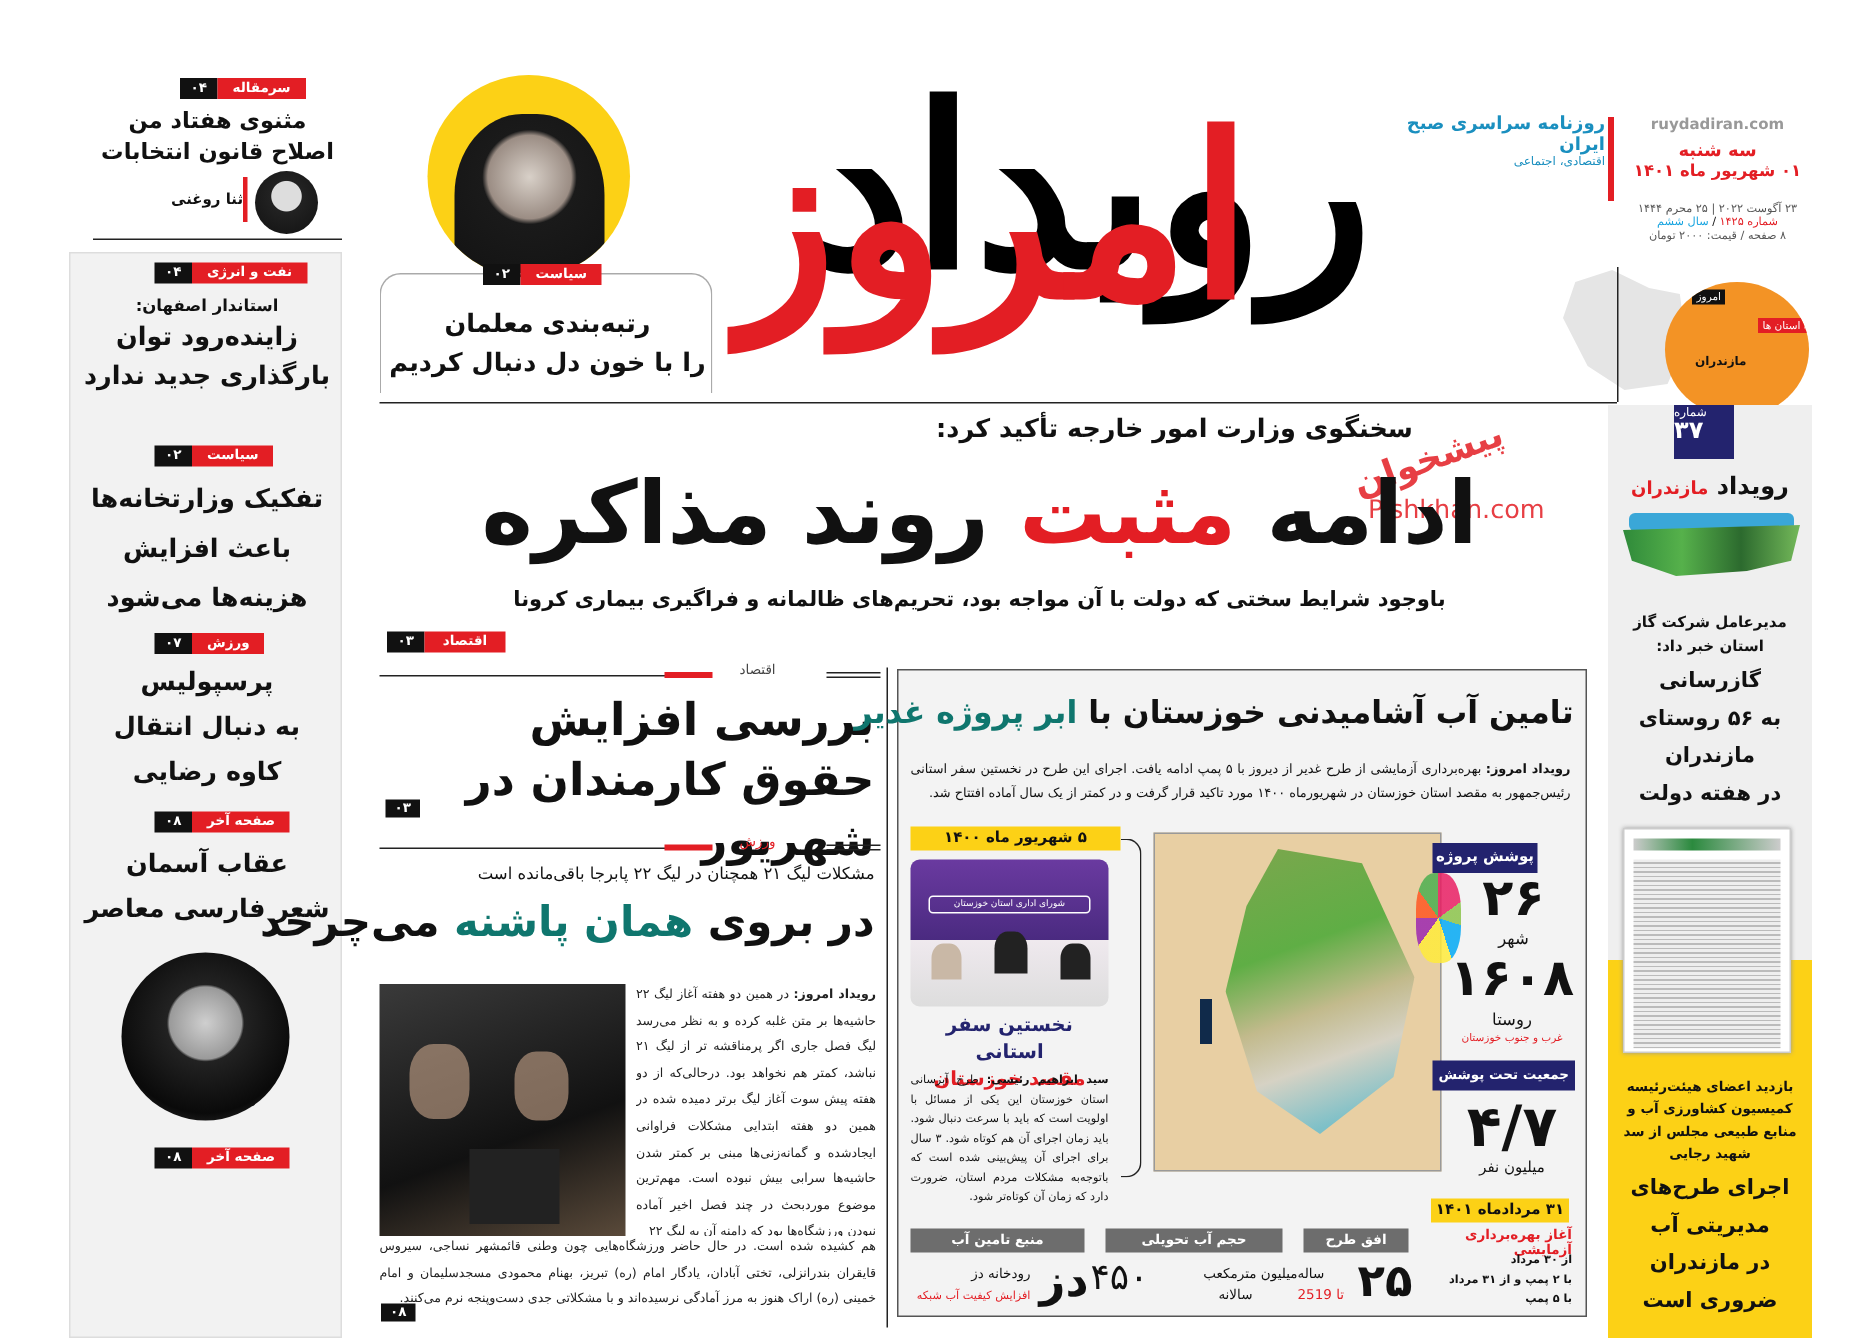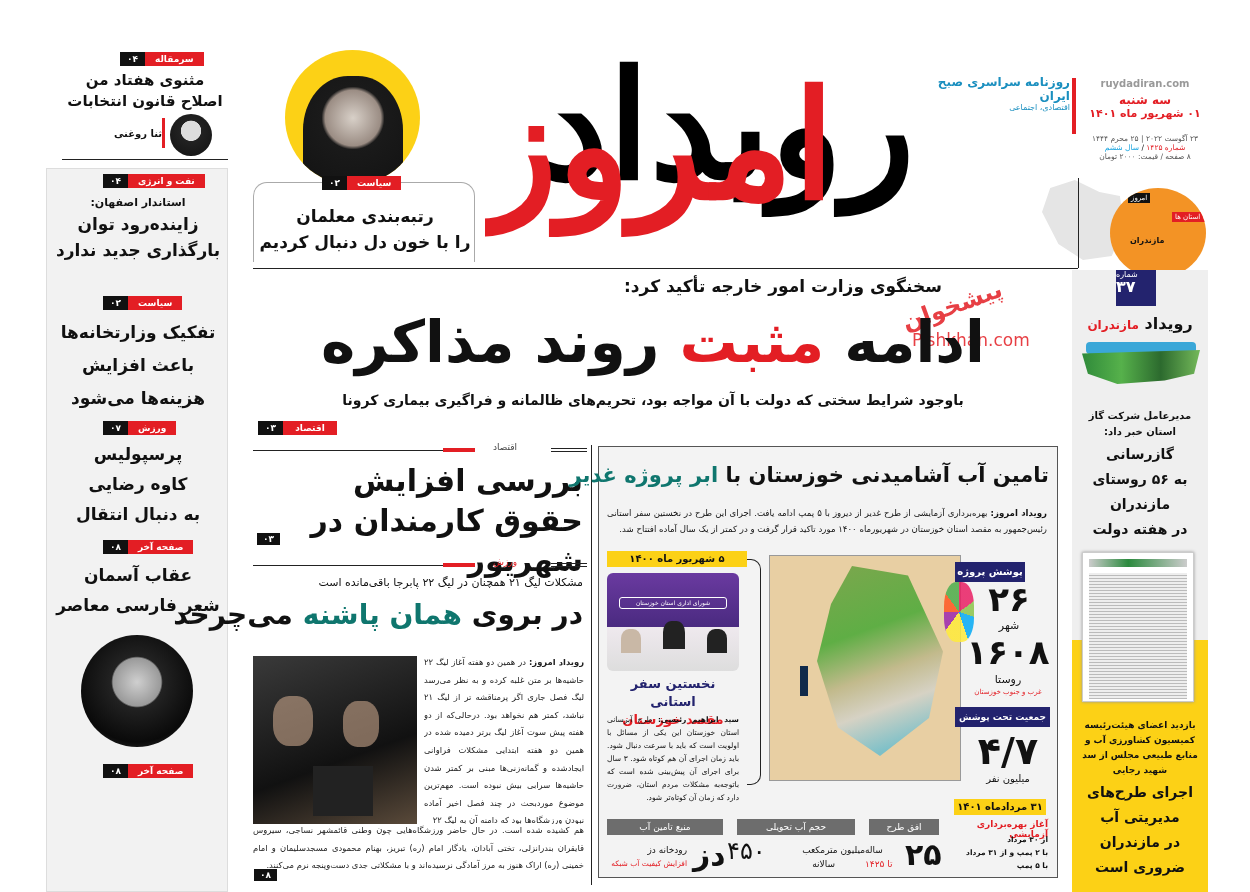--- a/index.html
+++ b/index.html
@@ -15,21 +15,21 @@
 .red{color:#e31e24}
 .blue{color:#0f766e}
 
 .logo-black{font-family:"DejaVu Serif",serif;font-size:150px;font-weight:bold;color:#000;line-height:1;letter-spacing:-6px}
 .logo-red{font-family:"DejaVu Serif",serif;font-size:150px;font-weight:bold;color:#e31e24;line-height:1;letter-spacing:-6px}
 .left-col{left:46px;width:182px;background:#f2f2f2;border:1px solid #ddd}
 .side-head{font-size:17px;font-weight:bold;line-height:1.55;text-align:center;direction:rtl}
 .rule{height:1px;background:#222}
 .body-txt{font-size:8.4px;line-height:17.6px;text-align:justify;direction:rtl;color:#222}
 .greybox{background:#f3f3f3;border:1.5px solid #555}
-.stat-label{background:#6d6d6d;color:#fff;font-size:9px;font-weight:normal;text-align:center;height:16px;line-height:16px}
+.stat-label{background:#6d6d6d;color:#fff;font-size:9px;font-weight:bold;text-align:center;height:16px;line-height:16px}
 .navy-label{background:#23236e;color:#fff;font-size:10px;font-weight:bold;text-align:center;height:20px;line-height:20px}
 .yellow{background:#fcd116}
 .photo{background:linear-gradient(160deg,#3a3a3a,#111 60%,#5a4a3a);}
 </style>
 </head>
 <body>
 
 <div class="abs" style="left:62px;top:52px;width:166px;height:108px;border-bottom:1px solid #222">
   <div class="tag abs" style="left:54px;top:0">
     <span class="pg">۰۴</span>
@@ -70,22 +70,22 @@
     </div>
   </div>
 
   <div class="abs" style="top:247px;left:0;width:182px">
     <div class="tag" style="margin-left:52px">
       <span class="pg">۰۷</span>
       <span class="sec">ورزش</span>
     </div>
     <div class="side-head" style="margin-top:4px;line-height:30px">
       <div>پرسپولیس</div>
+      <div>به دنبال انتقال</div>
       <div>کاوه رضایی</div>
-      <div>به دنبال انتقال</div>
     </div>
   </div>
 
   <div class="abs" style="top:366px;left:0;width:182px">
     <div class="tag" style="margin-left:52px">
       <span class="pg">۰۸</span>
       <span class="sec">صفحه آخر</span>
     </div>
     <div class="side-head" style="margin-top:6px;line-height:30px">
       <div>عقاب آسمان</div>
@@ -241,21 +241,21 @@
   <div class="abs bold" style="left:345px;top:386px;width:104px;font-size:7.5px;line-height:13px;direction:rtl;text-align:right">
     <div>از ۳۰ مرداد</div>
     <div>با ۲ پمپ و از ۳۱ مرداد</div>
     <div>با ۵ پمپ</div>
   </div>
 
   <div class="abs" style="left:270px;top:372px;width:70px">
     <div class="stat-label">افق طرح</div>
     <div class="abs" style="left:36px;top:18px;font-size:30px;font-weight:900">۲۵</div>
     <div class="abs" style="left:-4px;top:26px;font-size:9px;direction:rtl">ساله</div>
-    <div class="abs red" style="left:-4px;top:40px;font-size:9px;direction:rtl">تا ۱۴۲۵</div>
+    <div class="abs red" style="left:-4px;top:40px;font-size:9px;direction:rtl">تا 2519</div>
   </div>
   <div class="abs" style="left:138px;top:372px;width:118px">
     <div class="stat-label">حجم آب تحویلی</div>
     <div class="abs" style="left:-10px;top:18px;font-size:24px;font-weight:400">۴۵۰</div>
     <div class="abs" style="right:-10px;top:26px;font-size:9px;direction:rtl;white-space:nowrap">میلیون مترمکعب</div>
     <div class="abs" style="right:20px;top:40px;font-size:9px;direction:rtl">سالانه</div>
   </div>
   <div class="abs" style="left:8px;top:372px;width:116px">
     <div class="stat-label">منبع تامین آب</div>
     <div class="abs" style="left:86px;top:18px;font-size:30px;font-weight:900;direction:rtl">دز</div>

